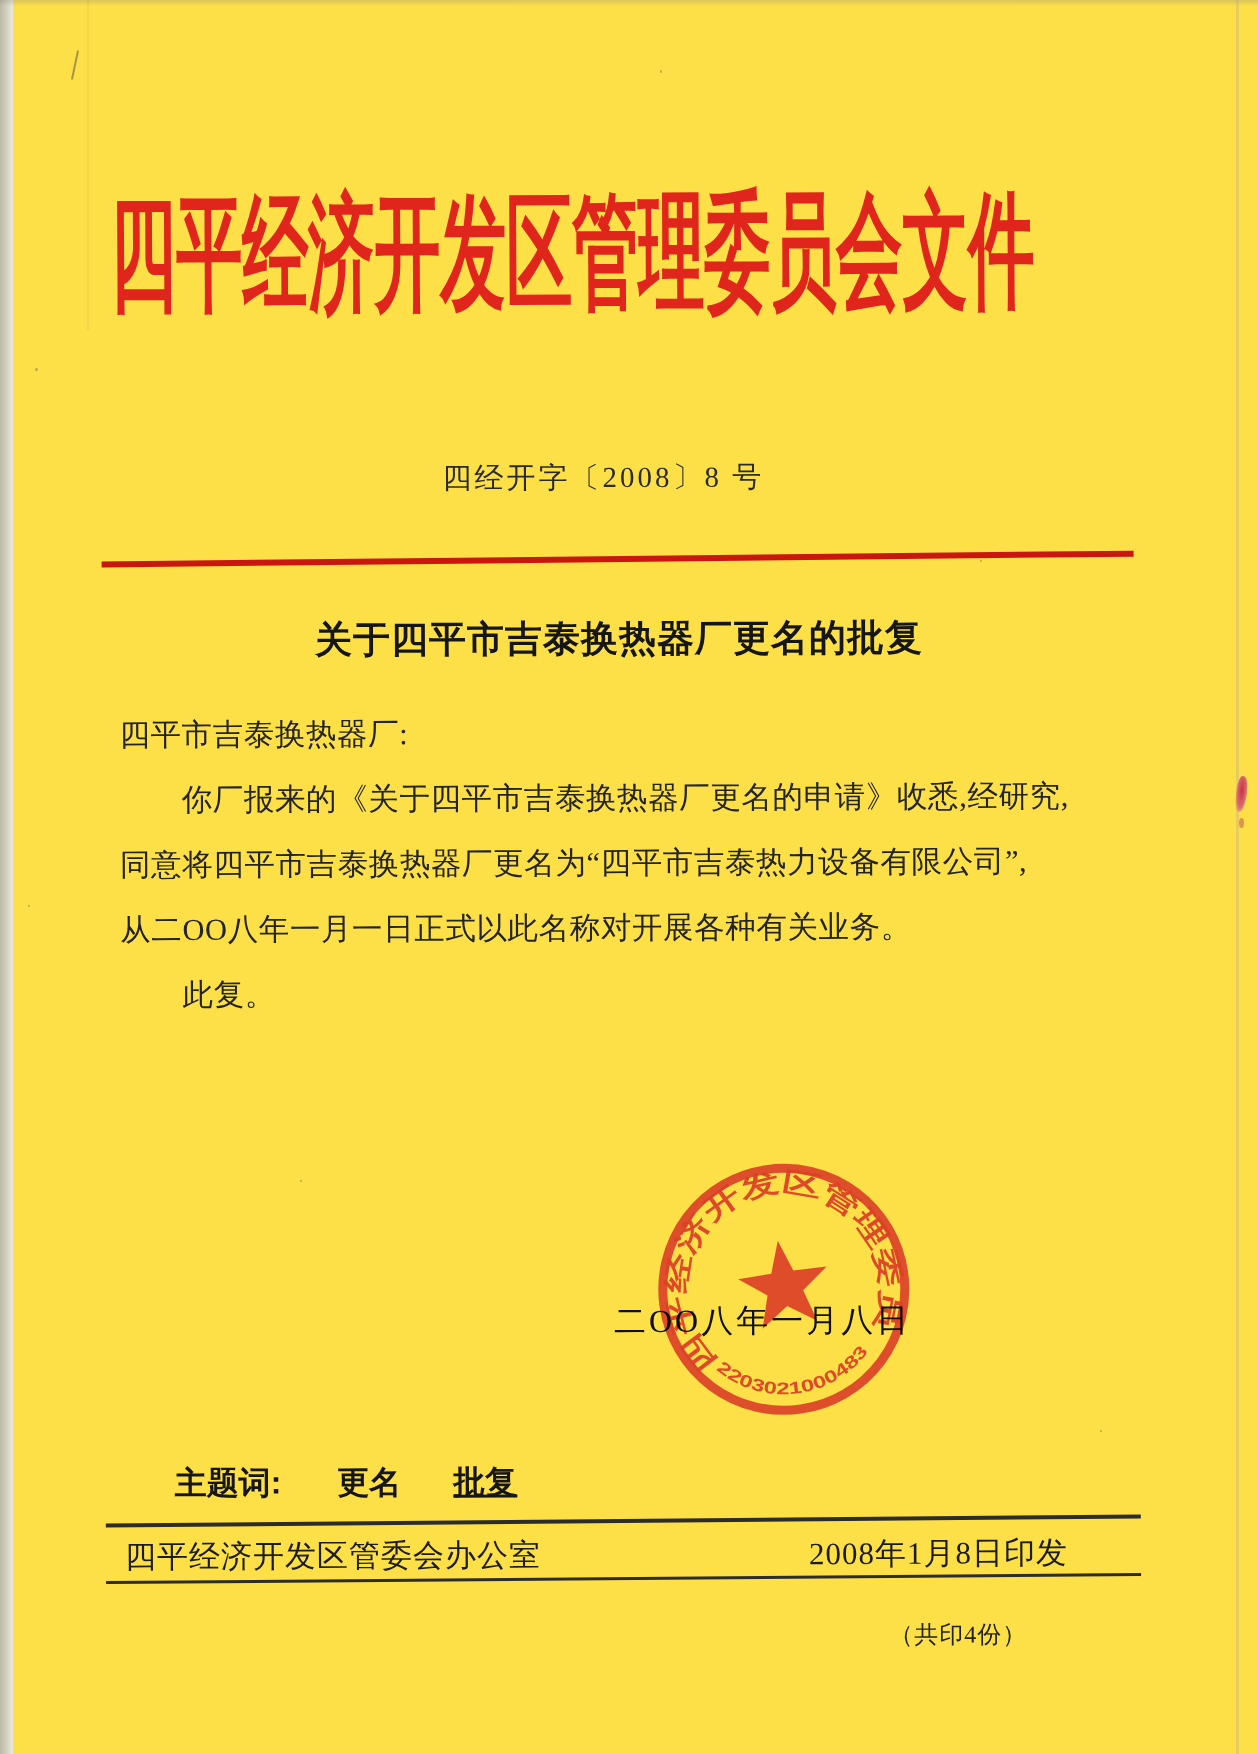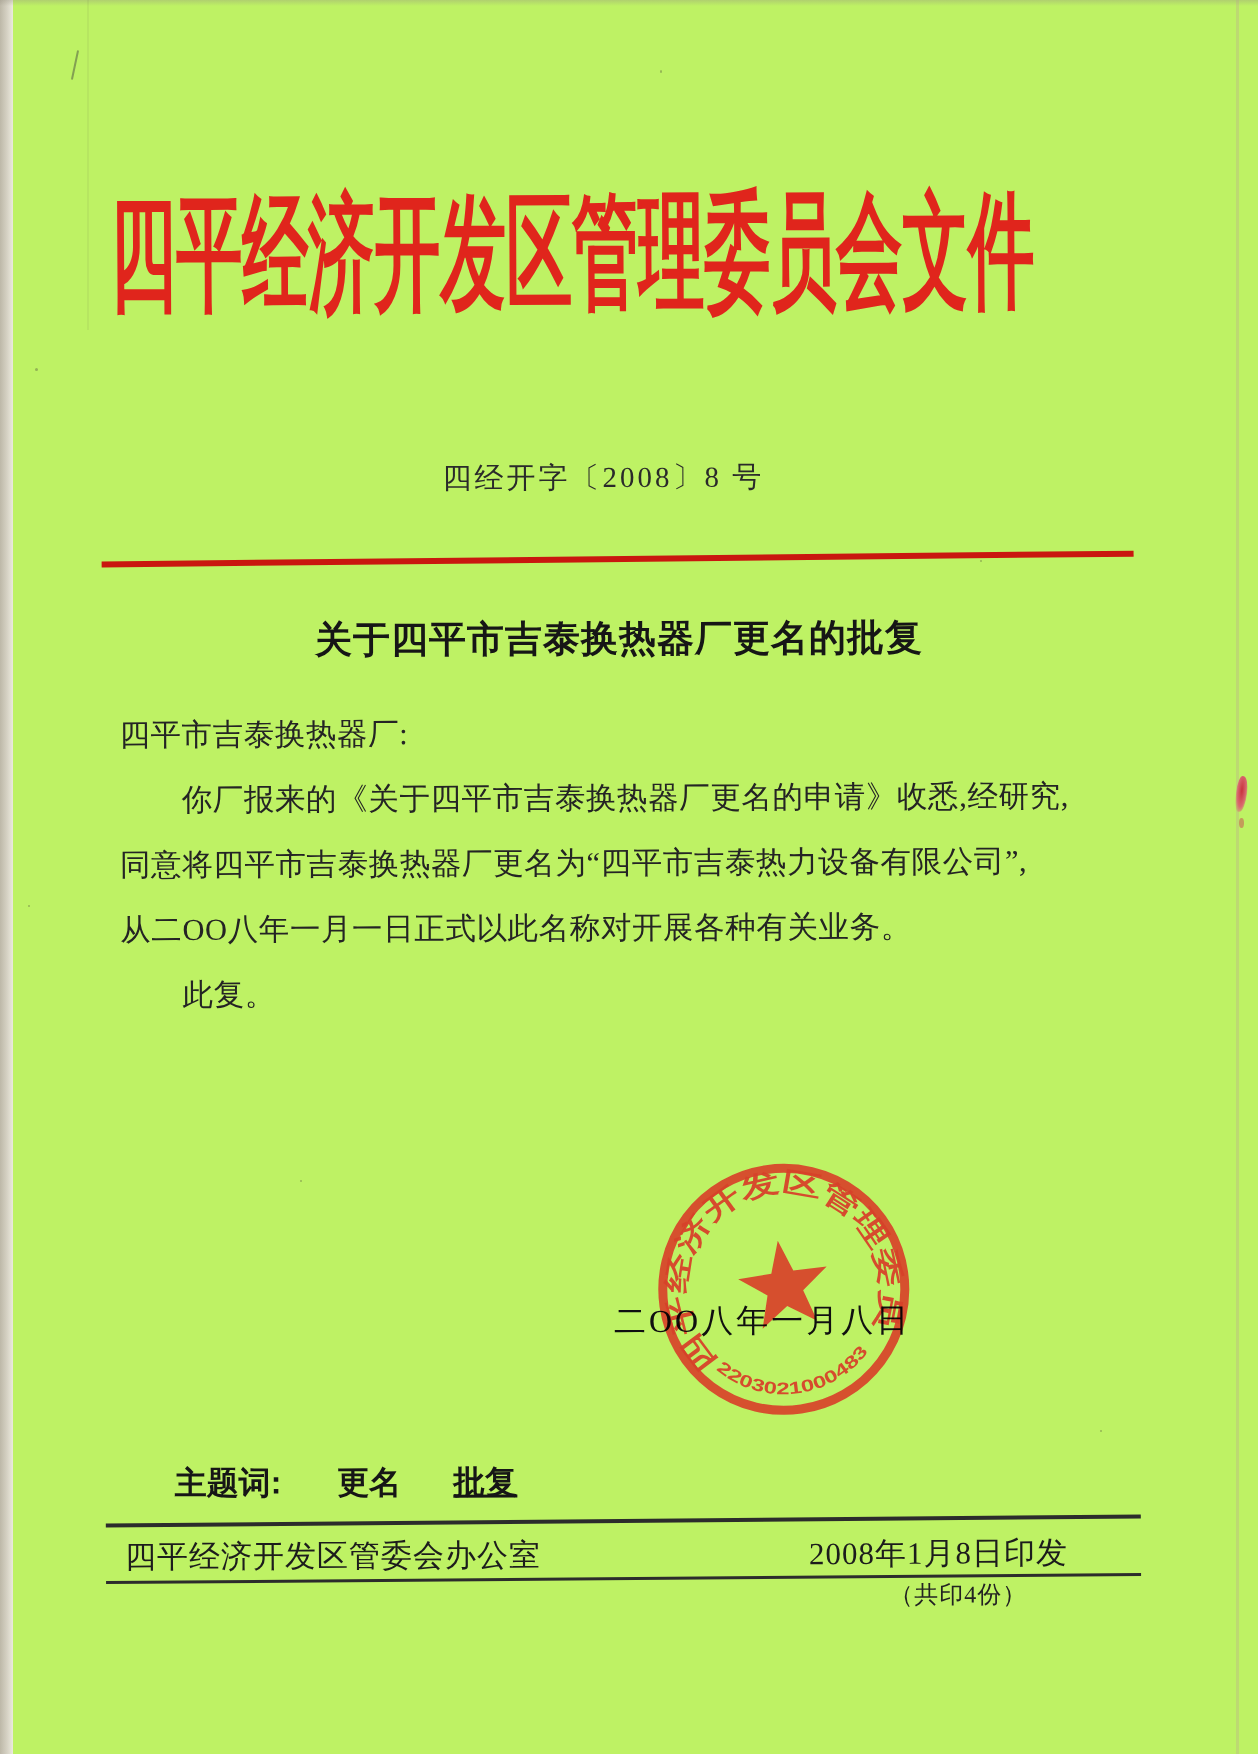--- a/index.html
+++ b/index.html
@@ -1,20 +1,20 @@
 <!DOCTYPE html>
 <html><head>
 <meta charset="utf-8">
 <style>
   html,body{margin:0;padding:0;background:#d9d5c9;}
   .page{
     position:relative;
     width:1258px;height:1754px;
     margin:0 auto;
-    background:#bef264;
+    background:#fde047;
     overflow:hidden;
     font-family:"Liberation Serif", serif;
     color:#1f1f1f;
   }
   
   .edge-left{position:absolute;left:0;top:0;width:13px;height:100%;
     background:linear-gradient(to right,#bdb8a8,#d6d2c4 55%,#eceade);}
   .edge-top{position:absolute;left:0;top:0;width:100%;height:6px;
     background:linear-gradient(to bottom,rgba(150,145,130,.35),rgba(150,145,130,0));}
   .edge-right-line{position:absolute;left:1236px;top:0;width:3px;height:100%;
@@ -77,21 +77,21 @@
   .issuer{
     position:absolute;left:122px;top:1534px;
     font-family:"Liberation Sans", sans-serif;
     font-size:31px;color:#1c1c1c;letter-spacing:1px;white-space:nowrap;
   }
   .print-date{
     position:absolute;left:806px;top:1534px;
     font-size:31px;color:#1c1c1c;letter-spacing:1px;white-space:nowrap;
   }
   .copies{
-    position:absolute;left:886px;top:1580px;
+    position:absolute;left:886px;top:1620px;
     font-size:24px;color:#222;letter-spacing:1px;white-space:nowrap;
   }
 </style>
 </head>
 <body>
 
 <div class="page">
 
   <div class="edge-left"></div>
   <div class="edge-top"></div>

